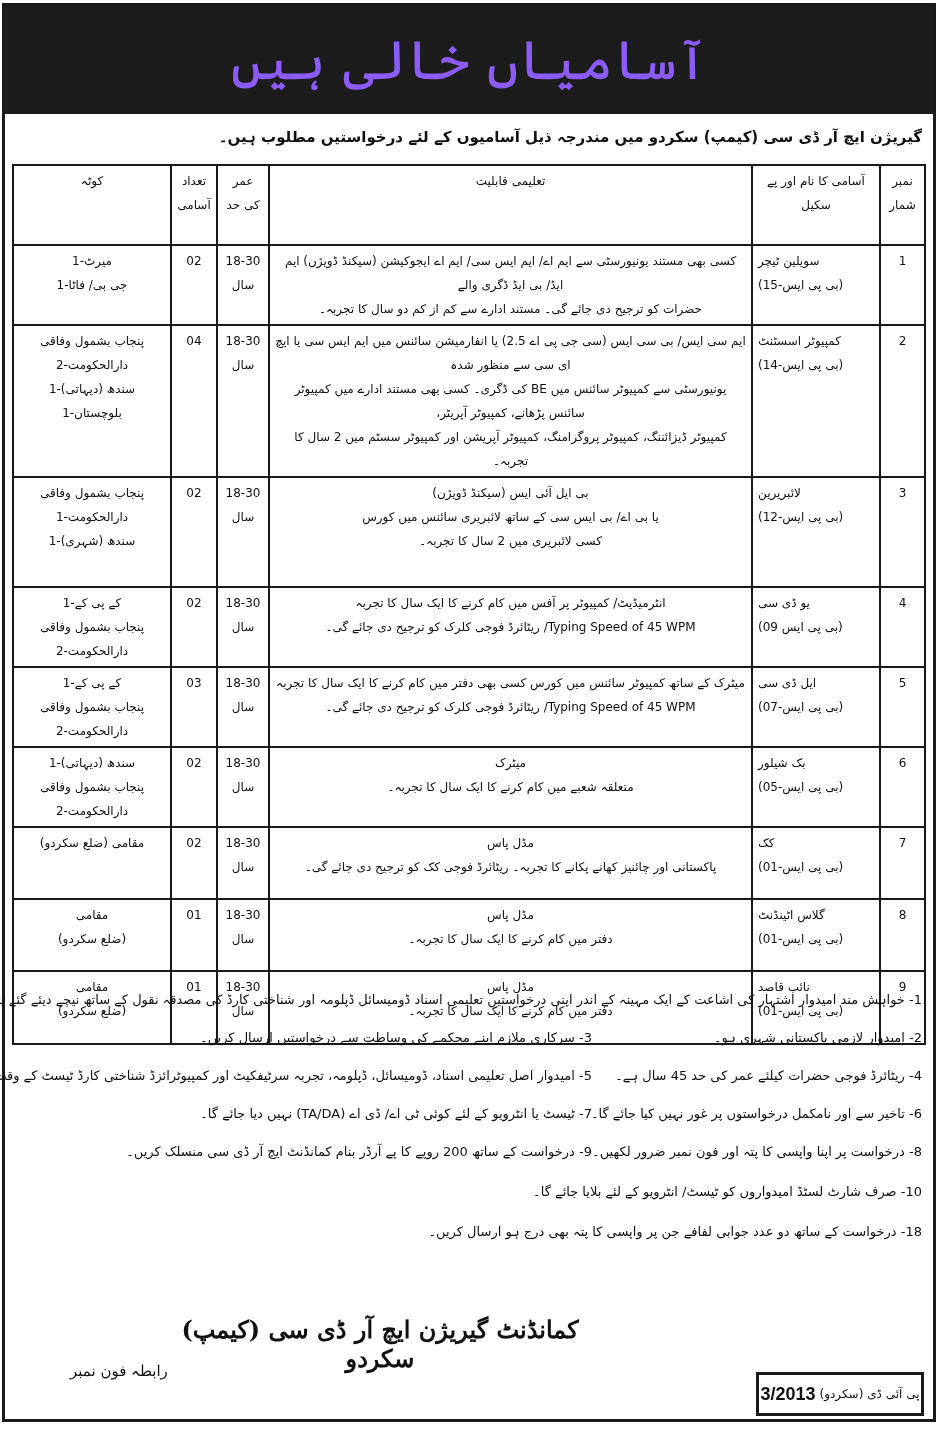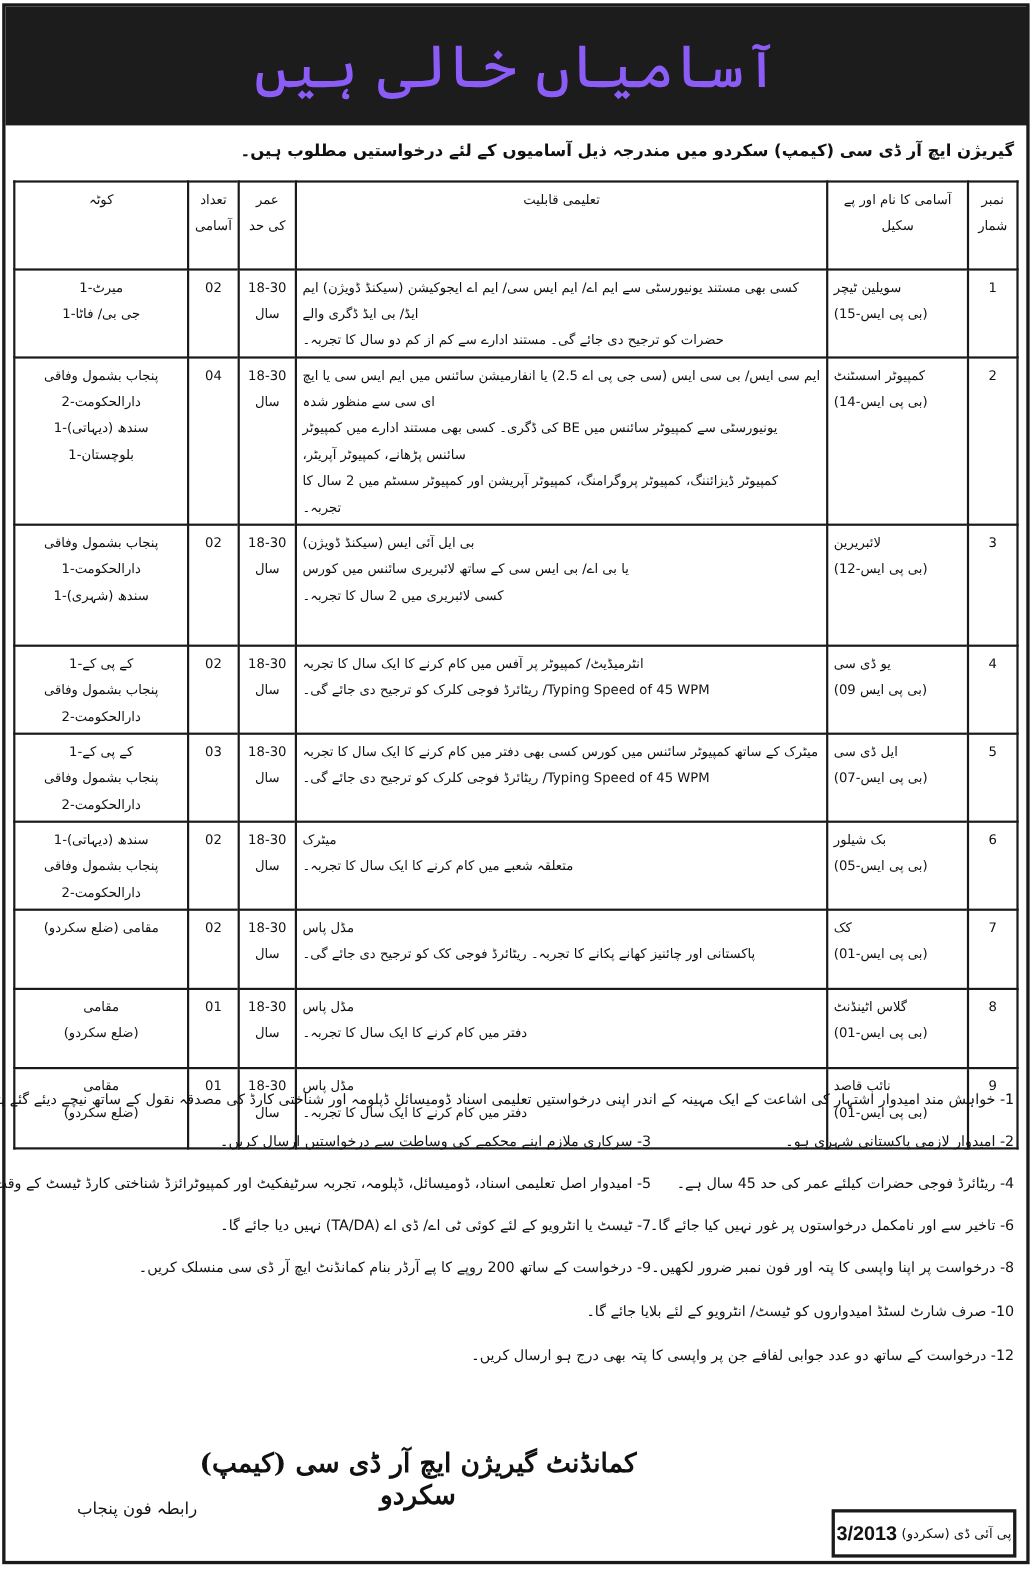--- a/index.html
+++ b/index.html
@@ -13,21 +13,21 @@
                   direction: rtl; letter-spacing: 2px; font-weight: normal; }
   .intro { position: absolute; right: 18px; top: 128px; direction: rtl;
            font-family: "DejaVu Sans", sans-serif; font-size: 15px; font-weight: bold; }
   table.jobs { position: absolute; left: 12px; top: 164px; width: 914px;
                border-collapse: collapse; direction: rtl; table-layout: fixed; }
   table.jobs td, table.jobs th { border: 2px solid #1a1a1a; vertical-align: top;
                font-size: 12px; line-height: 24px; padding: 3px 5px; font-weight: normal; }
   table.jobs th { height: 72px; text-align: center; }
   .c-sr { width: 38px; text-align:center; }
   .c-post { width: 120px; text-align:left; }
-  .c-qual { text-align:left;margin-top:48px; }
+  .c-qual { text-align:center;margin-top:48px; }
   .c-age { width: 42px; text-align:center; }
   .c-num { width: 36px; text-align:center; }
   .c-quota { width: 150px; text-align:center; }
   td .line { display:block; }
   .notes { position:absolute; left:14px; right:18px; top:980px; direction:rtl; font-size:13px; }
   .note-row { position:absolute; right:0; direction:rtl; white-space:nowrap; }
   .sig { position:absolute; left:170px; top:1315px; width:420px; text-align:center;
          direction:rtl; font-family:"DejaVu Serif", serif; font-size:24px; font-weight:bold; }
   .phone-row { position:absolute; left:70px; top:1362px; direction:rtl; display:flex; align-items:baseline; gap:6px; }
   .phone-label { font-size:15px; font-family:"DejaVu Serif", serif; }
@@ -294,25 +294,25 @@
   <div class="note-row" style="top:12px;right:0;">1- خواہش مند امیدوار اشتہار کی اشاعت کے ایک مہینہ کے اندر اپنی درخواستیں تعلیمی اسناد ڈومیسائل ڈپلومہ اور شناختی کارڈ کی مصدقہ نقول کے ساتھ نیچے دیئے گئے پتہ پر ارسال کریں۔</div>
   <div class="note-row" style="top:50px;right:0;">2- امیدوار لازمی پاکستانی شہری ہو۔</div>
   <div class="note-row" style="top:50px;right:330px;">3- سرکاری ملازم اپنے محکمے کی وساطت سے درخواستیں ارسال کریں۔</div>
   <div class="note-row" style="top:88px;right:0;">4- ریٹائرڈ فوجی حضرات کیلئے عمر کی حد 45 سال ہے۔</div>
   <div class="note-row" style="top:88px;right:330px;">5- امیدوار اصل تعلیمی اسناد، ڈومیسائل، ڈپلومہ، تجربہ سرٹیفکیٹ اور کمپیوٹرائزڈ شناختی کارڈ ٹیسٹ کے وقت اپنے ہمراہ لائیں۔</div>
   <div class="note-row" style="top:126px;right:0;">6- تاخیر سے اور نامکمل درخواستوں پر غور نہیں کیا جائے گا۔</div>
   <div class="note-row" style="top:126px;right:330px;">7- ٹیسٹ یا انٹرویو کے لئے کوئی ٹی اے/ ڈی اے (TA/DA) نہیں دیا جائے گا۔</div>
   <div class="note-row" style="top:164px;right:0;">8- درخواست پر اپنا واپسی کا پتہ اور فون نمبر ضرور لکھیں۔</div>
   <div class="note-row" style="top:164px;right:330px;">9- درخواست کے ساتھ 200 روپے کا پے آرڈر بنام کمانڈنٹ ایچ آر ڈی سی منسلک کریں۔</div>
   <div class="note-row" style="top:204px;right:0;">10- صرف شارٹ لسٹڈ امیدواروں کو ٹیسٹ/ انٹرویو کے لئے بلایا جائے گا۔</div>
-  <div class="note-row" style="top:244px;right:0;">12- درخواست کے ساتھ دو عدد جوابی لفافے جن پر واپسی کا پتہ بھی درج ہو ارسال کریں۔</div>
+  <div class="note-row" style="top:244px;right:0;">18- درخواست کے ساتھ دو عدد جوابی لفافے جن پر واپسی کا پتہ بھی درج ہو ارسال کریں۔</div>
 </div>
 
 <div class="sig">کمانڈنٹ گیریژن ایچ آر ڈی سی (کیمپ) سکردو</div>
 
 <div class="phone-row">
-  <span class="phone-label">رابطہ فون پنجاب</span>
+  <span class="phone-label">رابطہ فون نمبر</span>
 </div>
 
 <div class="pid-box">
   <span class="pid-label">پی آئی ڈی (سکردو)</span>
   <span class="pid-num">3/2013</span>
 </div>
 
 </body></html>

